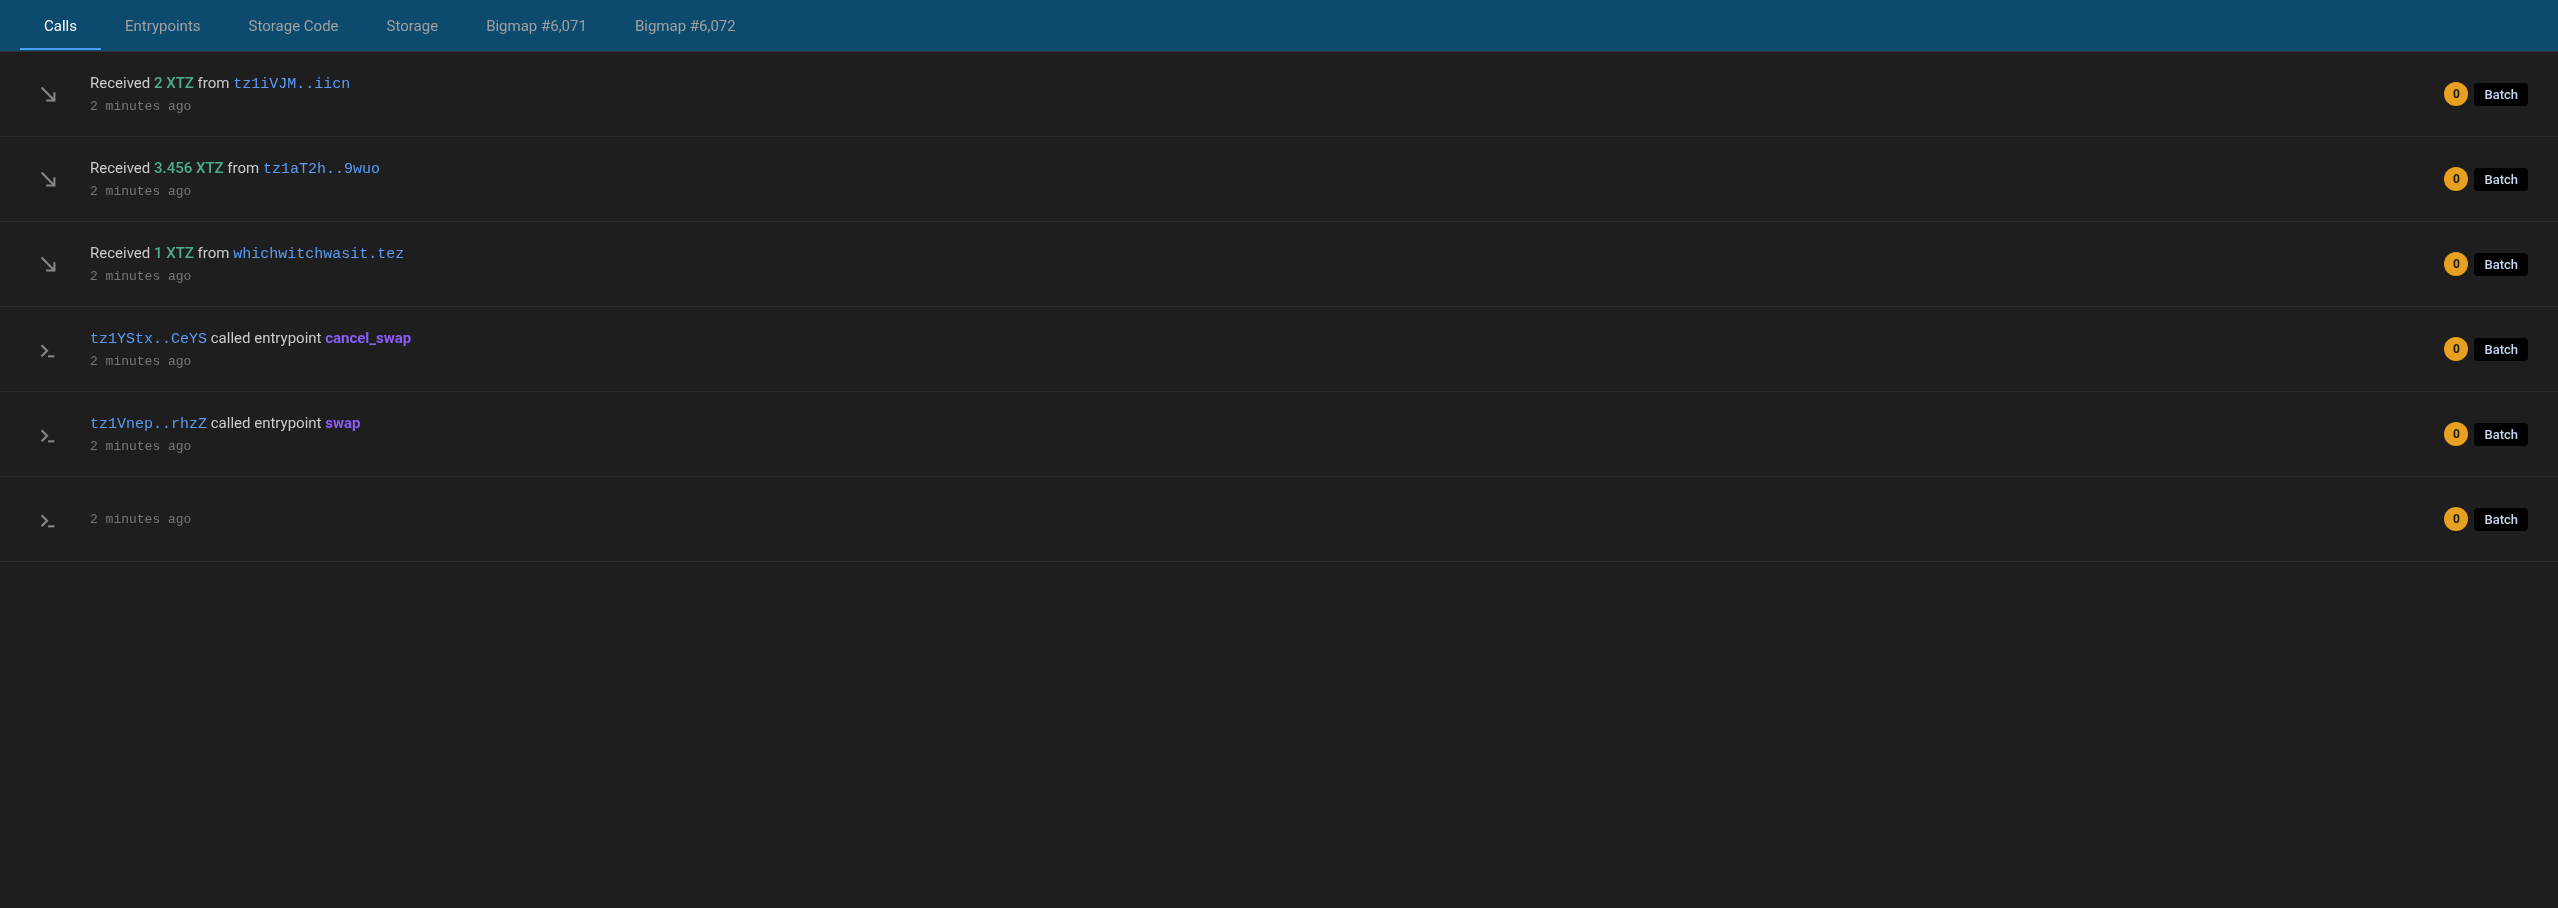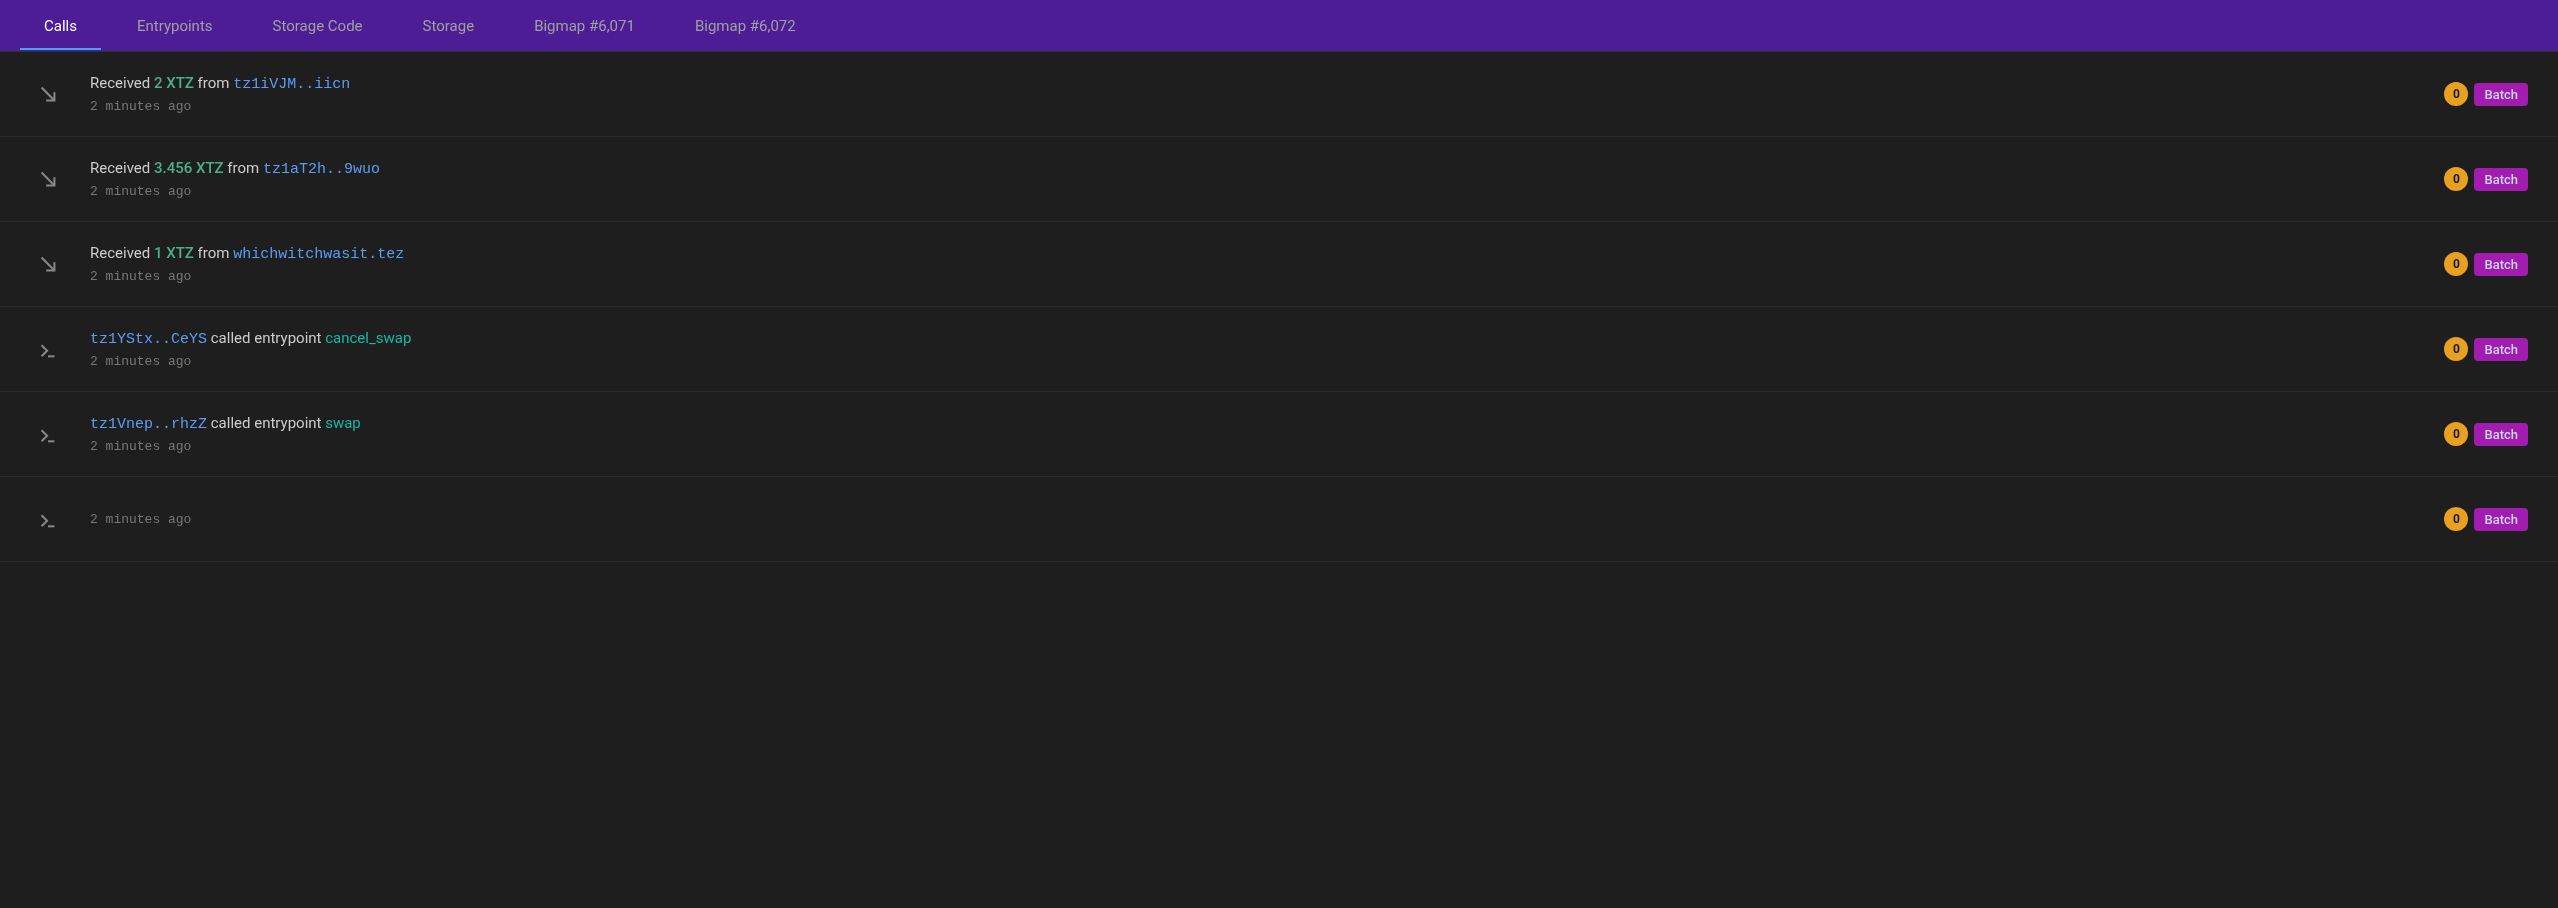--- a/index.html
+++ b/index.html
@@ -15,23 +15,23 @@
       font-size: 14px;
       width: 2558px;
       min-height: 908px;
     }
 
     .tabs-bar {
       display: flex;
       align-items: center;
       border-bottom: 1px solid #333;
       padding: 0 20px;
-      background-color: #4c1d95;
+      background-color: #0c4a6e;
       height: 52px;
-      gap: 12px;
+      gap: 0;
     }
 
     .tab {
       padding: 14px 24px;
       color: #a0a0a0;
       cursor: pointer;
       font-size: 15px;
       position: relative;
       white-space: nowrap;
     }
@@ -104,21 +104,22 @@
       font-weight: 500;
     }
 
     .address-blue {
       color: #5b9cf6;
       cursor: pointer;
       font-family: Liberation Mono, monospace;
     }
 
     .entrypoint-label {
-      color: #14b8a6;
+      color: #8b5cf6;
+      font-weight: bold;
     }
 
     .batch-badge-container {
       display: flex;
       align-items: center;
       gap: 6px;
       margin-left: auto;
       flex-shrink: 0;
     }
 
@@ -129,21 +130,21 @@
       width: 24px;
       height: 24px;
       display: flex;
       align-items: center;
       justify-content: center;
       font-size: 12px;
       font-weight: 700;
     }
 
     .batch-label {
-      background-color: #a21caf;
+      background-color: #000000;
       color: #c8d8f0;
       border-radius: 4px;
       padding: 4px 10px;
       font-size: 13px;
       font-weight: 500;
     }
   </style>
 </head>
 <body>
 

